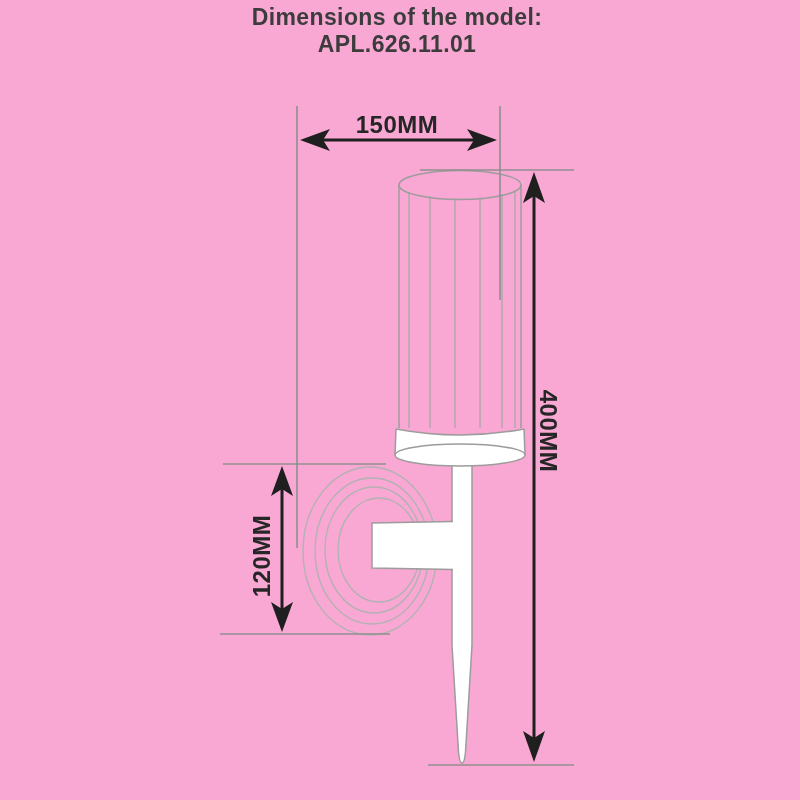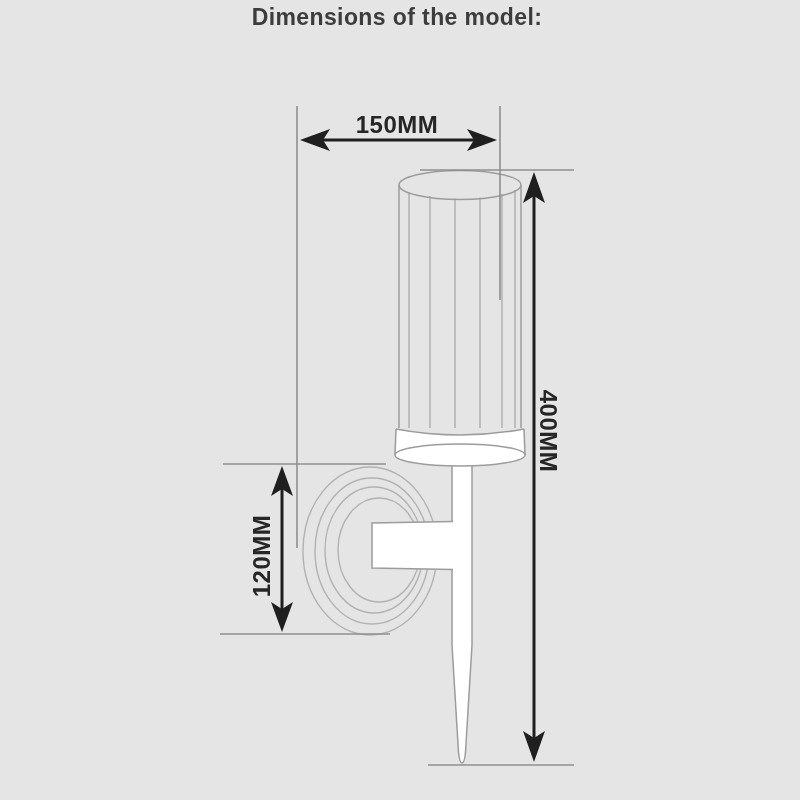--- a/index.html
+++ b/index.html
@@ -4,21 +4,21 @@
 <style>
   html, body {
     margin: 0;
     padding: 0;
     background: #ffffff;
   }
   #stage {
     position: relative;
     width: 800px;
     height: 800px;
-    background: #e5e5e5;
+    background: #f9a8d4;
     overflow: hidden;
     font-family: "Liberation Sans", "DejaVu Sans", sans-serif;
   }
   .title-block {
     position: absolute;
     top: 4px;
     left: 0;
     width: 794px;
     text-align: center;
     color: #3c3c3c;
@@ -50,20 +50,21 @@
     letter-spacing: 0.5px;
   }
 </style>
 </head>
 <body>
 
 <div id="stage">
 
   <div class="title-block">
     <div class="title-line">Dimensions of the model:</div>
+    <div class="title-line">APL.626.11.01</div>
   </div>
 
   <svg class="drawing-svg" width="800" height="800" viewBox="0 0 800 800" xmlns="http://www.w3.org/2000/svg">
 
     <g>
       <ellipse class="ring" cx="370" cy="551" rx="67" ry="84"></ellipse>
       <ellipse class="ring" cx="372" cy="551" rx="57" ry="73"></ellipse>
       <ellipse class="ring" cx="374" cy="550" rx="49" ry="63"></ellipse>
       <ellipse class="ring" cx="379" cy="550" rx="41" ry="52"></ellipse>
     </g>

